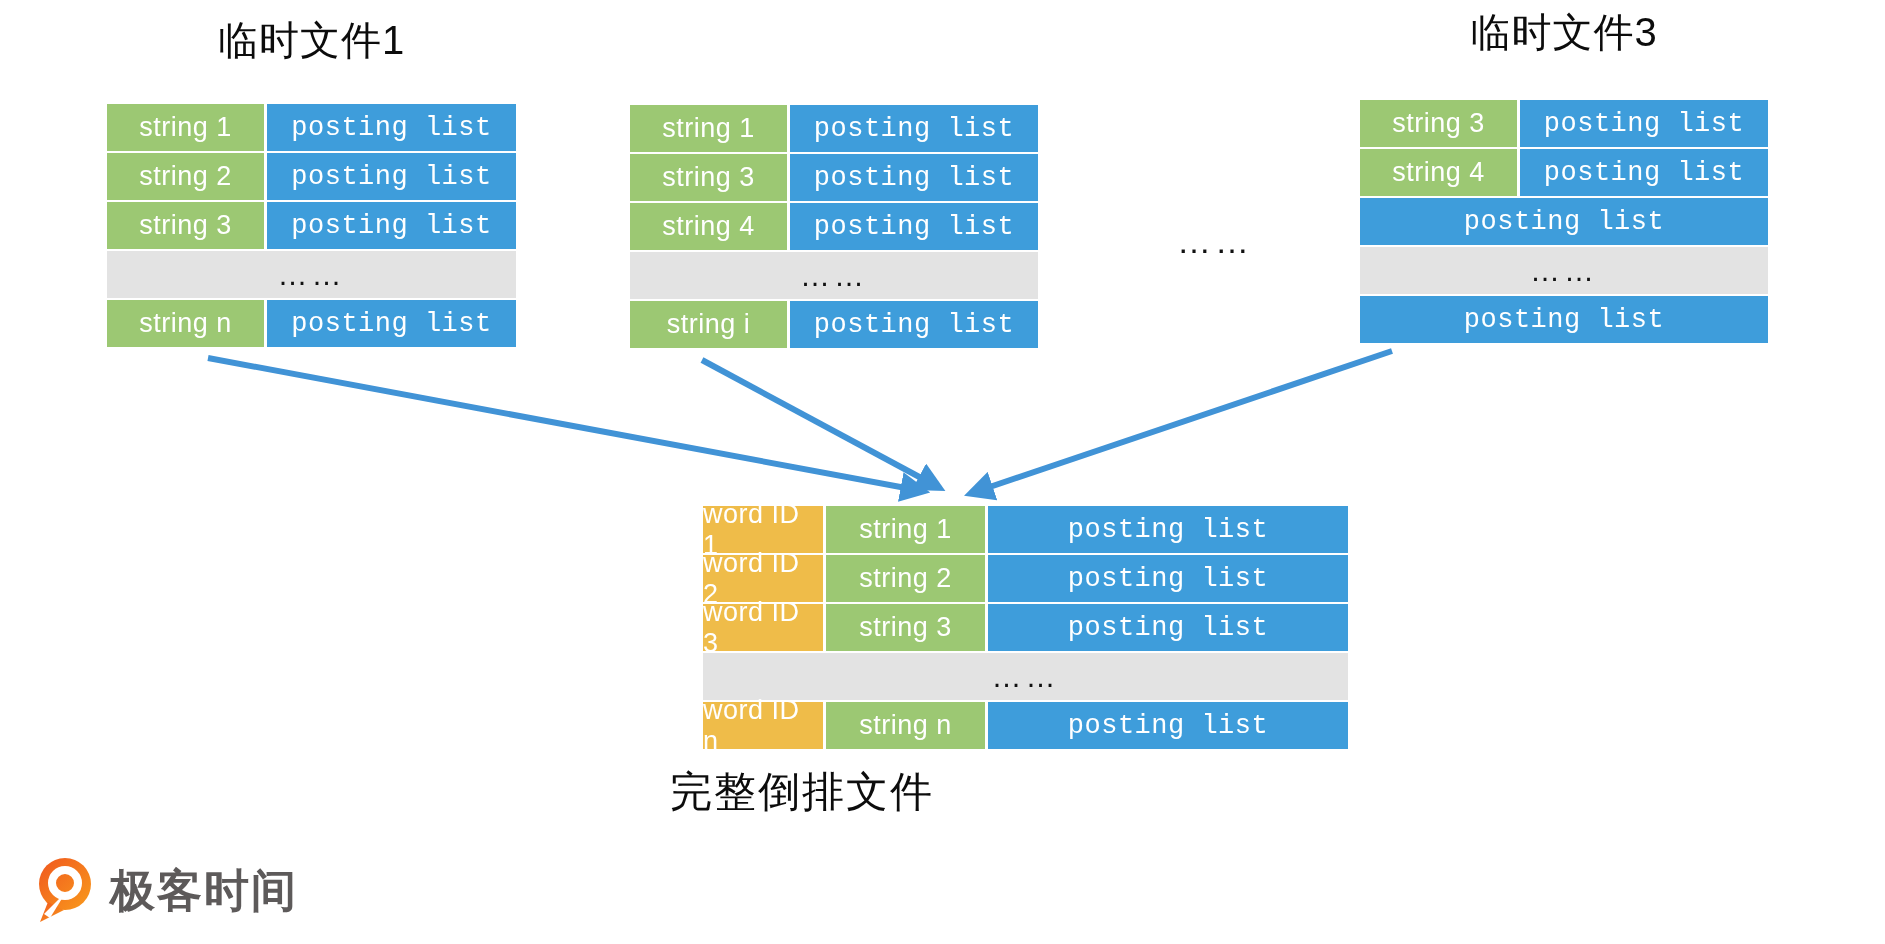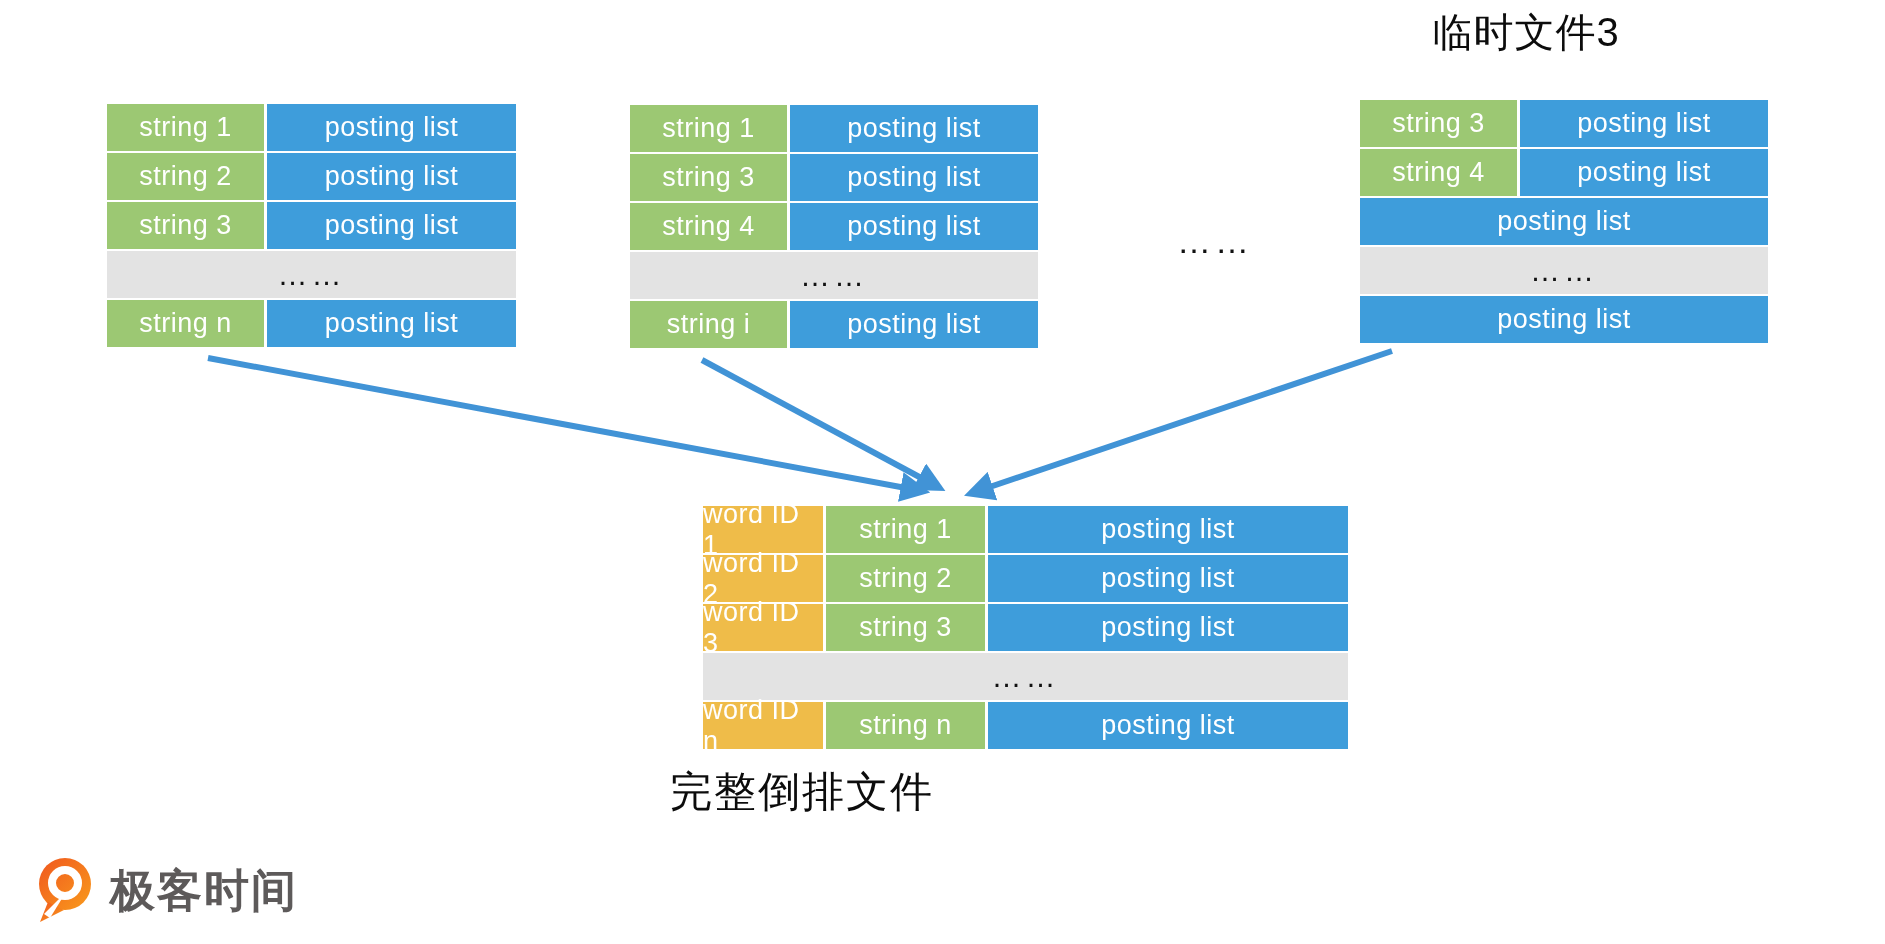--- a/index.html
+++ b/index.html
@@ -37,21 +37,21 @@
   }
   .cell {
     display: flex;
     align-items: center;
     justify-content: center;
     color: #ffffff;
     font-size: 27px;
     letter-spacing: 0.5px;
   }
   .cell.key    { background: var(--green);  width: 157px; flex: 0 0 auto; }
-  .cell.val    { background: var(--blue);   flex: 1 1 auto; }
+  .cell.val    { background: var(--blue);   flex: 1 1 auto; font-family: Liberation Mono, monospace; }
   .cell.wordid { background: var(--orange); width: 120px; flex: 0 0 auto; }
   .cell.mkey   { background: var(--green);  width: 159px; flex: 0 0 auto; }
   .trow.dots {
     background: var(--gray);
     display: flex;
     align-items: center;
     justify-content: center;
     color: #111;
     font-size: 30px;
     letter-spacing: 4px;
@@ -116,21 +116,22 @@
     <defs>
       <marker id="ah" markerWidth="5" markerHeight="5" refX="3.6" refY="2.5" orient="auto">
         <polygon class="arrow-head" points="0 0, 5 2.5, 0 5"></polygon>
       </marker>
     </defs>
     <line class="arrow-line" x1="208" y1="358" x2="922" y2="491" marker-end="url(#ah)"></line>
     <line class="arrow-line" x1="702" y1="360" x2="938" y2="487" marker-end="url(#ah)"></line>
     <line class="arrow-line" x1="1392" y1="351" x2="972" y2="493" marker-end="url(#ah)"></line>
   </svg>
 
-  <div class="file-title" style="left:1322px; top:8px; width:408px;">临时文件3</div>
+  <div class="file-title" style="left:107px; top:16px; width:409px;">临时文件1</div>
+  <div class="file-title" style="left:1360px; top:8px; width:408px;">临时文件3</div>
 
   <div class="dtable" style="left:107px; top:104px; width:409px;">
     <div class="trow">
       <div class="cell key">string 1</div>
       <div class="cell val">posting list</div>
     </div>
     <div class="trow">
       <div class="cell key">string 2</div>
       <div class="cell val">posting list</div>
     </div>

